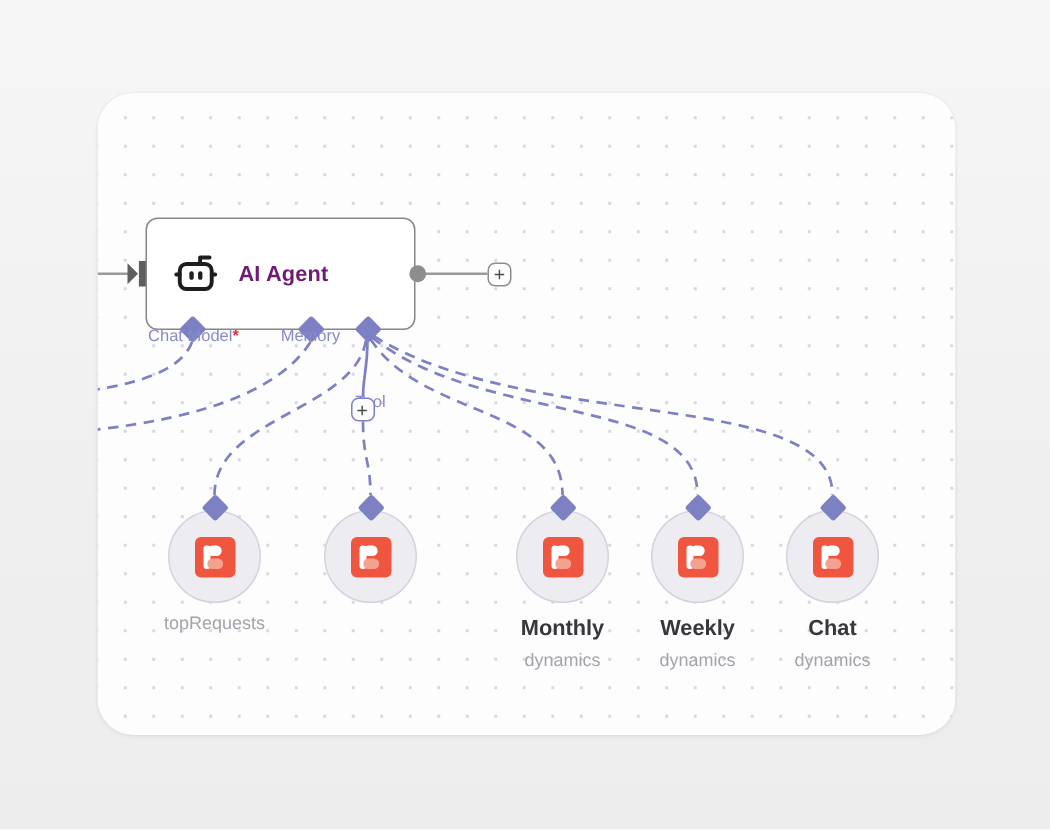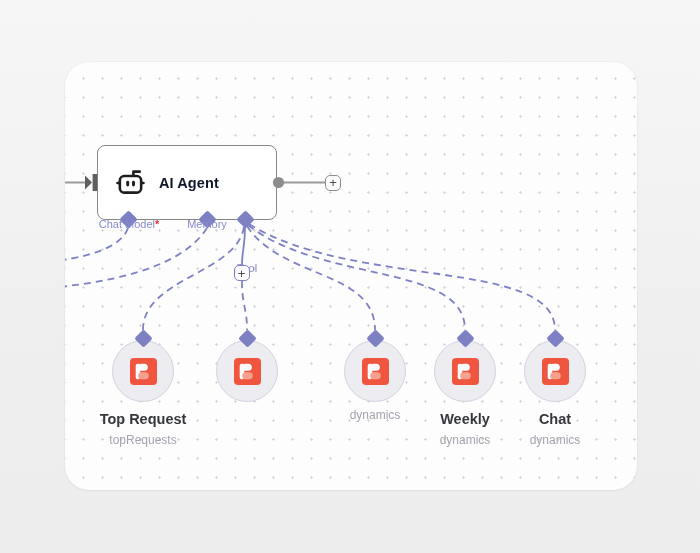--- a/index.html
+++ b/index.html
@@ -16,21 +16,21 @@
     background-size:19px 19px;background-position:9px 7px;
     border-radius:24px;overflow:hidden;
     box-shadow:0 1px 3px rgba(0,0,0,0.05),0 0 0 1px rgba(0,0,0,0.015);
   }
   svg.wires{position:absolute;left:0;top:0;width:572px;height:428px;}
   .agent-node{
     position:absolute;left:32px;top:83px;width:180px;height:75px;
     background:#fff;border:1.6px solid #868686;border-radius:8px;
     box-sizing:border-box;display:flex;align-items:center;gap:13px;padding-left:17px;
   }
-  .agent-title{font-size:14.5px;font-weight:700;color:#0f172a;letter-spacing:.1px;}
+  .agent-title{font-size:14.5px;font-weight:700;color:#701a75;letter-spacing:.1px;}
   .diamond{
     position:absolute;width:13px;height:13px;background:#7d81c4;
     transform:rotate(45deg);border-radius:2px;
   }
   .port-label{
     position:absolute;font-size:11px;color:#878bca;white-space:nowrap;
     transform:translateX(-50%);top:156px;
   }
   .port-label .required{color:#e0343b;font-weight:700;}
   .plus-box{
@@ -114,21 +114,20 @@
   <div class="tool-node" style="left:78px;top:278px;">
     <div class="tool-circle">
       <div class="baserow-badge">
         <svg width="27" height="27" viewBox="0 0 27 27">
           <rect x="5.7" y="5.7" width="4.6" height="15.6" rx="2" fill="#ffffff"></rect>
           <rect x="8.2" y="5.7" width="9.6" height="7" rx="3.5" fill="#ffffff"></rect>
           <rect x="8.2" y="14.3" width="10.6" height="7" rx="3.5" fill="#f4a28f"></rect>
         </svg>
       </div>
     </div>
-    <div class="tool-name">Top Request</div>
     <div class="tool-sub">topRequests</div>
   </div>
   <div class="diamond" style="left:71.5px;top:269.5px;"></div>
 
   <div class="tool-node" style="left:182px;top:278px;">
     <div class="tool-circle">
       <div class="baserow-badge">
         <svg width="27" height="27" viewBox="0 0 27 27">
           <rect x="5.7" y="5.7" width="4.6" height="15.6" rx="2" fill="#ffffff"></rect>
           <rect x="8.2" y="5.7" width="9.6" height="7" rx="3.5" fill="#ffffff"></rect>
@@ -142,20 +141,21 @@
   <div class="tool-node" style="left:310px;top:278px;">
     <div class="tool-circle">
       <div class="baserow-badge">
         <svg width="27" height="27" viewBox="0 0 27 27">
           <rect x="5.7" y="5.7" width="4.6" height="15.6" rx="2" fill="#ffffff"></rect>
           <rect x="8.2" y="5.7" width="9.6" height="7" rx="3.5" fill="#ffffff"></rect>
           <rect x="8.2" y="14.3" width="10.6" height="7" rx="3.5" fill="#f4a28f"></rect>
         </svg>
       </div>
     </div>
+    <div class="tool-name">Monthly</div>
     <div class="tool-sub">dynamics</div>
   </div>
   <div class="diamond" style="left:303.5px;top:269.5px;"></div>
 
   <div class="tool-node" style="left:400px;top:278px;">
     <div class="tool-circle">
       <div class="baserow-badge">
         <svg width="27" height="27" viewBox="0 0 27 27">
           <rect x="5.7" y="5.7" width="4.6" height="15.6" rx="2" fill="#ffffff"></rect>
           <rect x="8.2" y="5.7" width="9.6" height="7" rx="3.5" fill="#ffffff"></rect>

